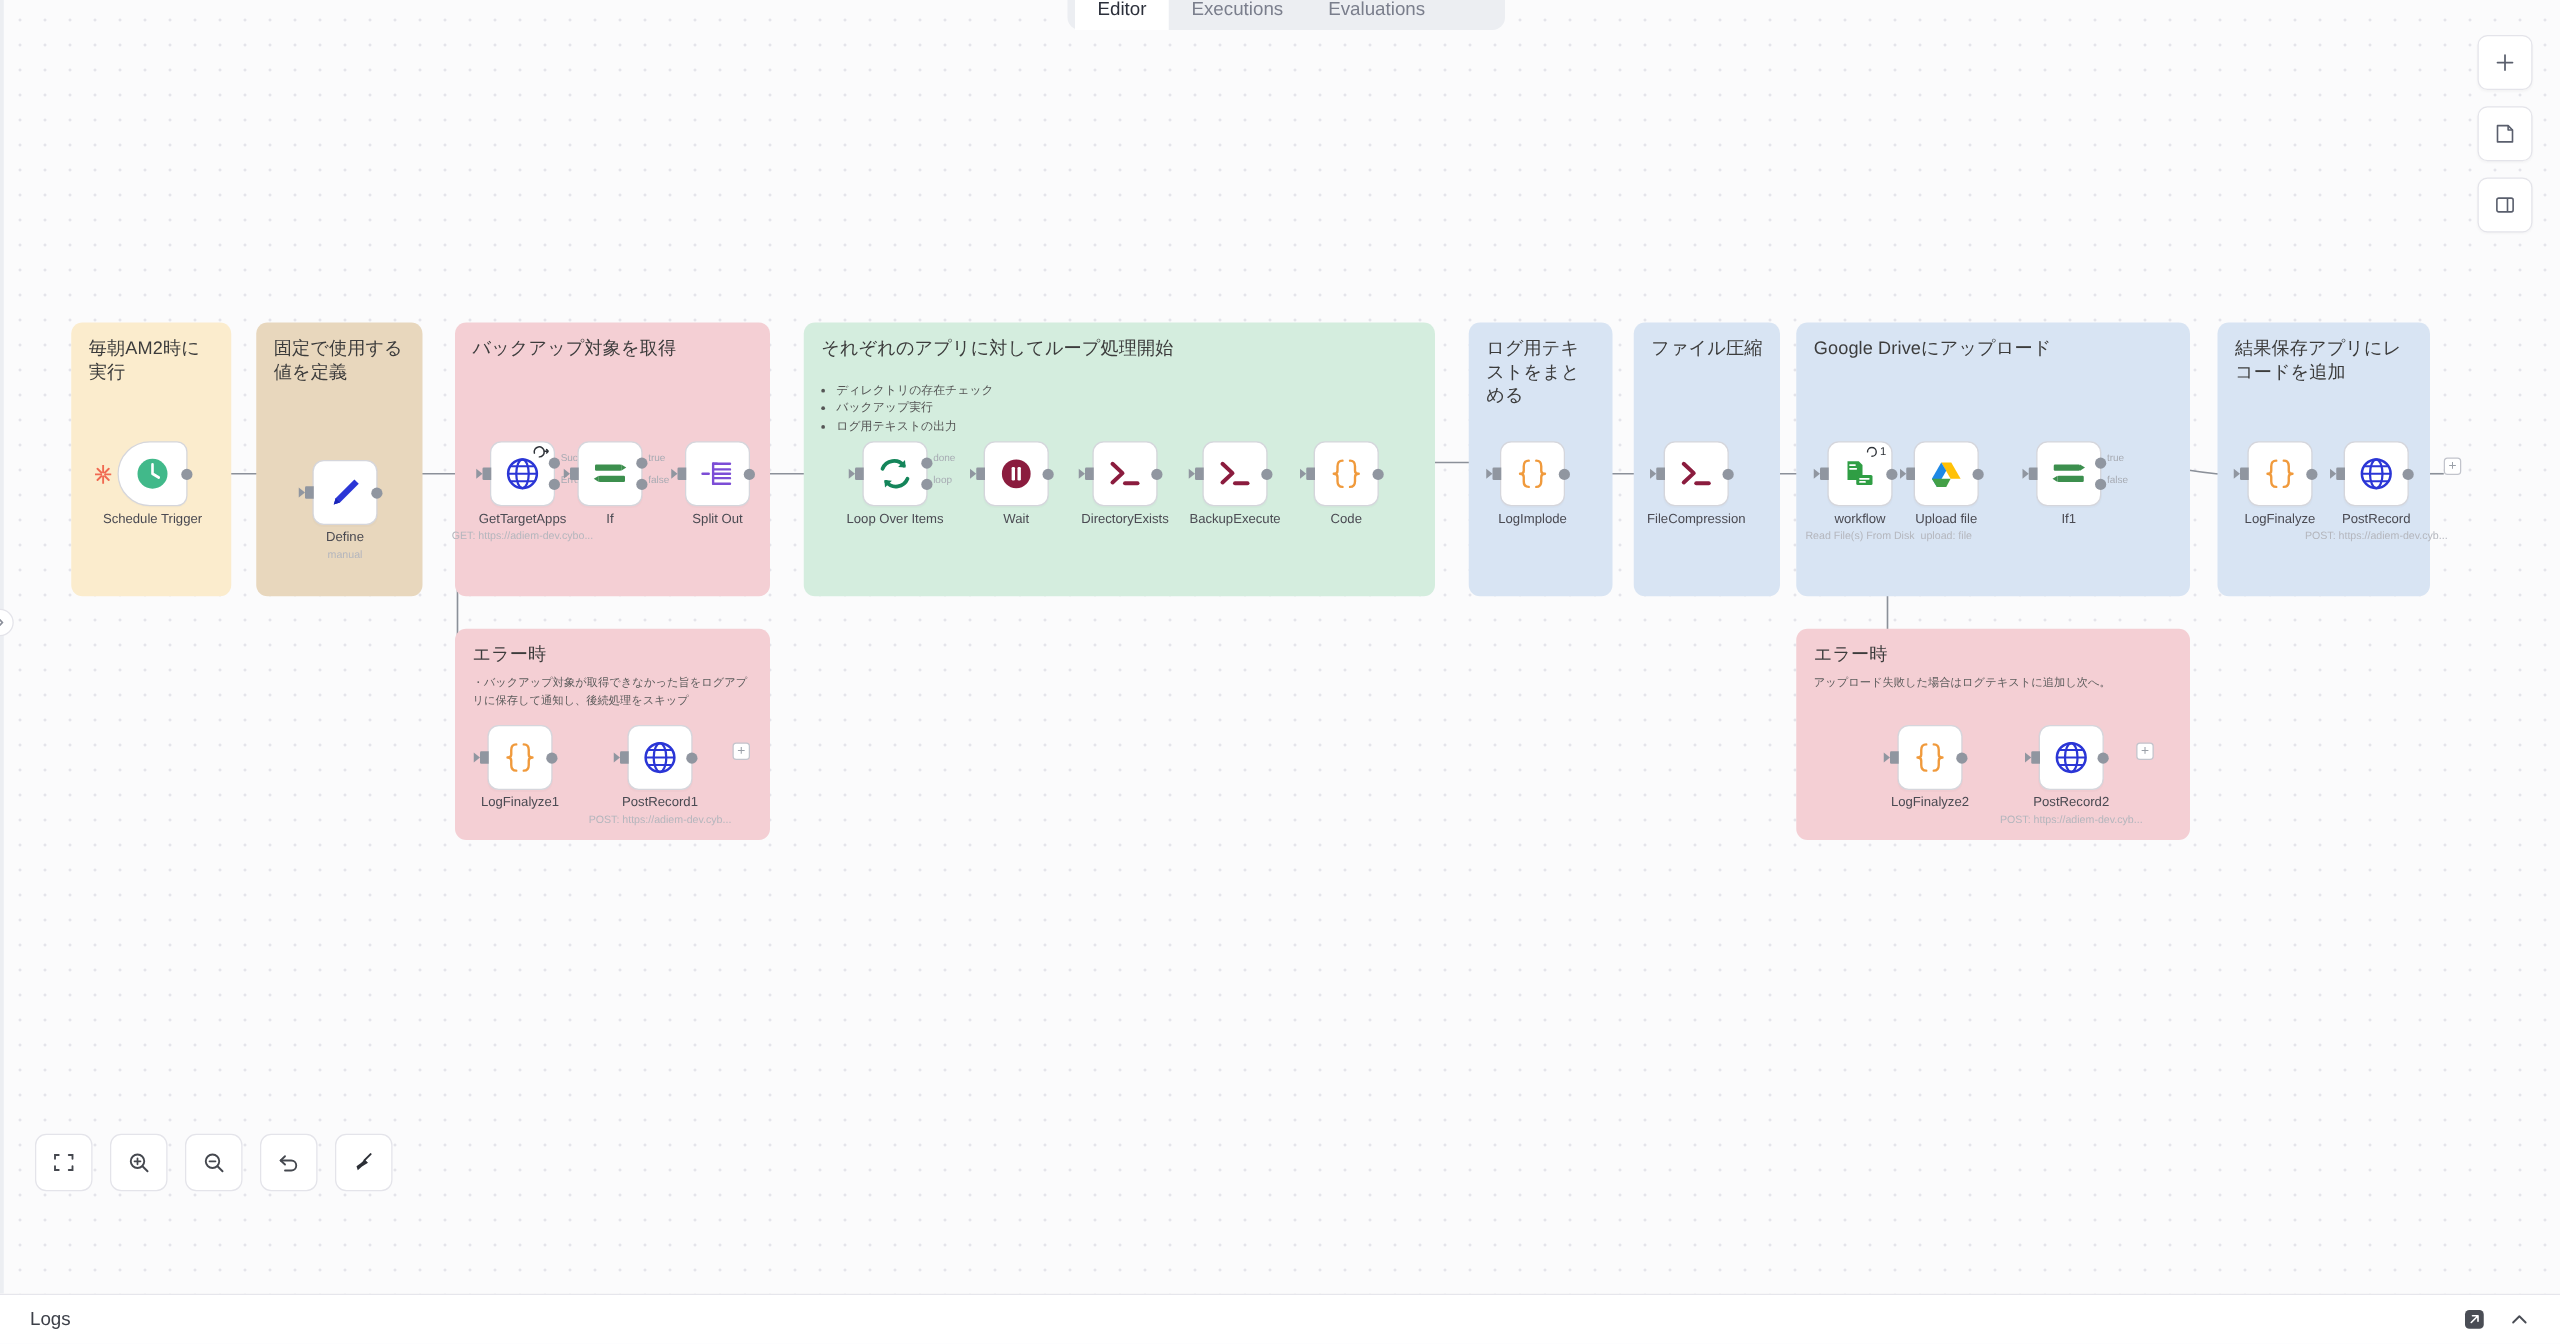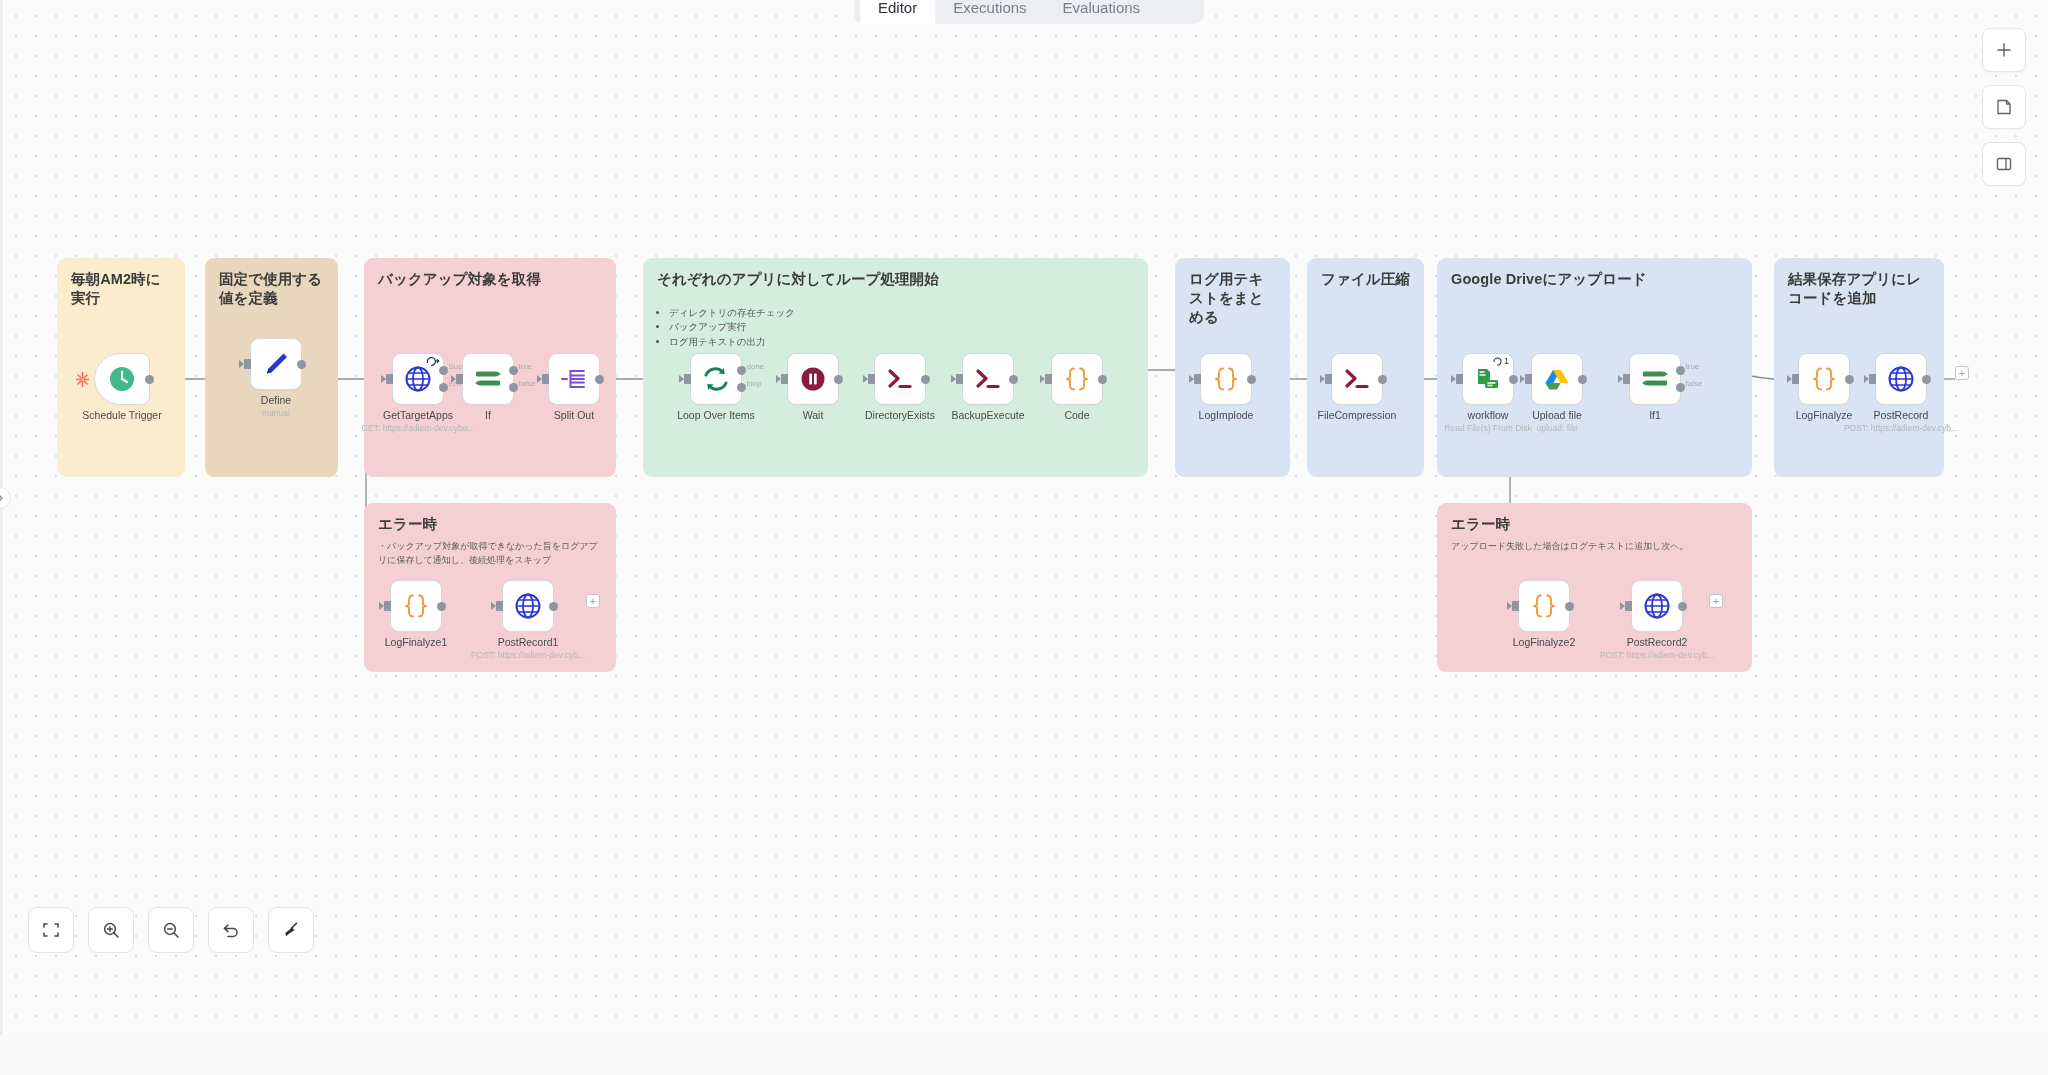--- a/index.html
+++ b/index.html
@@ -64,21 +64,21 @@
     position: absolute; left: 0; top: 0; bottom: 0; width: 3px;
     background: #eceef2; z-index: 20;
   }
 
   
   .group {
     position: absolute; border-radius: 9px; padding: 12px 14px;
     overflow: hidden;
   }
   .group-title {
-    font-size: 14.5px; font-weight: bold; color: #3c3c3c;
+    font-size: 14.5px; font-weight: normal; color: #3c3c3c;
     line-height: 1.32; letter-spacing: .1px;
   }
   .group-sub { margin-top: 17px; font-size: 9.5px; color: #555; line-height:1.5; }
   .group-sub ul { margin-left: 12px; }
   .group-sub li { list-style: disc; }
   .group-note { margin-top: 6px; font-size: 9px; color: #5c5c5c; line-height: 1.55; }
 
   
   .node { position: absolute; }
   .node-box {
@@ -292,21 +292,21 @@
             </svg></div>
           <div class="node-box trigger">
             <svg width="30" height="30" viewBox="0 0 30 30">
               <circle cx="15" cy="15" r="12" fill="#41b98a"></circle>
               <path d="M15 7.5 V15 L20 18" stroke="#fff" stroke-width="2.1" fill="none" stroke-linecap="round" stroke-linejoin="round"></path>
             </svg>
             <div class="port out"></div>
           </div>
           <div class="node-label">Schedule Trigger</div>
         </div>
-        <div class="node" style="left: 250px; top: 338px;">
+        <div class="node" style="left: 250px; top: 368px;">
           <div class="node-box">
             <svg width="30" height="30" viewBox="0 0 30 30">
               <path d="M22.5 4.5 L26 8 L11 23 L6 24.5 L7.5 19.5 Z" fill="#2b36d6"></path>
               <path d="M6 24.5 L7.5 19.5 L11 23 Z" fill="#1a25b8"></path>
             </svg>
             <div class="port-in"></div>
             <div class="port out"></div>
           </div>
           <div class="node-label">Define</div>
           <div class="node-sub">manual</div>
@@ -643,14 +643,30 @@
         <svg width="20" height="20" viewBox="0 0 20 20">
             <path d="M15.5 3.3 L10.5 8.3" stroke="#2c2f36" stroke-width="1.6" stroke-linecap="round"></path>
             <path d="M10.8 7.6 L13.4 10.2 L8.6 13.2 L5.2 16.2 L4.2 13 L7.8 10.3 Z" fill="#2c2f36"></path>
           </svg>
       </div>
     </div>
 
 
   </div>
 
+  <div id="logs-bar">
+    <div id="logs-title">Logs</div>
+    <div id="logs-right">
+      <span class="logs-icon">
+        <svg width="19" height="19" viewBox="0 0 19 19">
+            <rect x="2" y="2" width="15" height="15" rx="3.5" fill="#4a4d55"></rect>
+            <path d="M7 12 L12.2 6.8 M8 6.6 H12.4 V11" stroke="#fff" stroke-width="1.3" fill="none" stroke-linecap="round" stroke-linejoin="round"></path>
+          </svg>
+      </span>
+      <span class="logs-icon">
+        <svg width="17" height="17" viewBox="0 0 17 17">
+            <path d="M3.5 11 L8.5 6 L13.5 11" stroke="#4a4d55" stroke-width="1.5" fill="none" stroke-linecap="round" stroke-linejoin="round"></path>
+          </svg>
+      </span>
+    </div>
+  </div>
 
 </div>
 
 </body></html>

